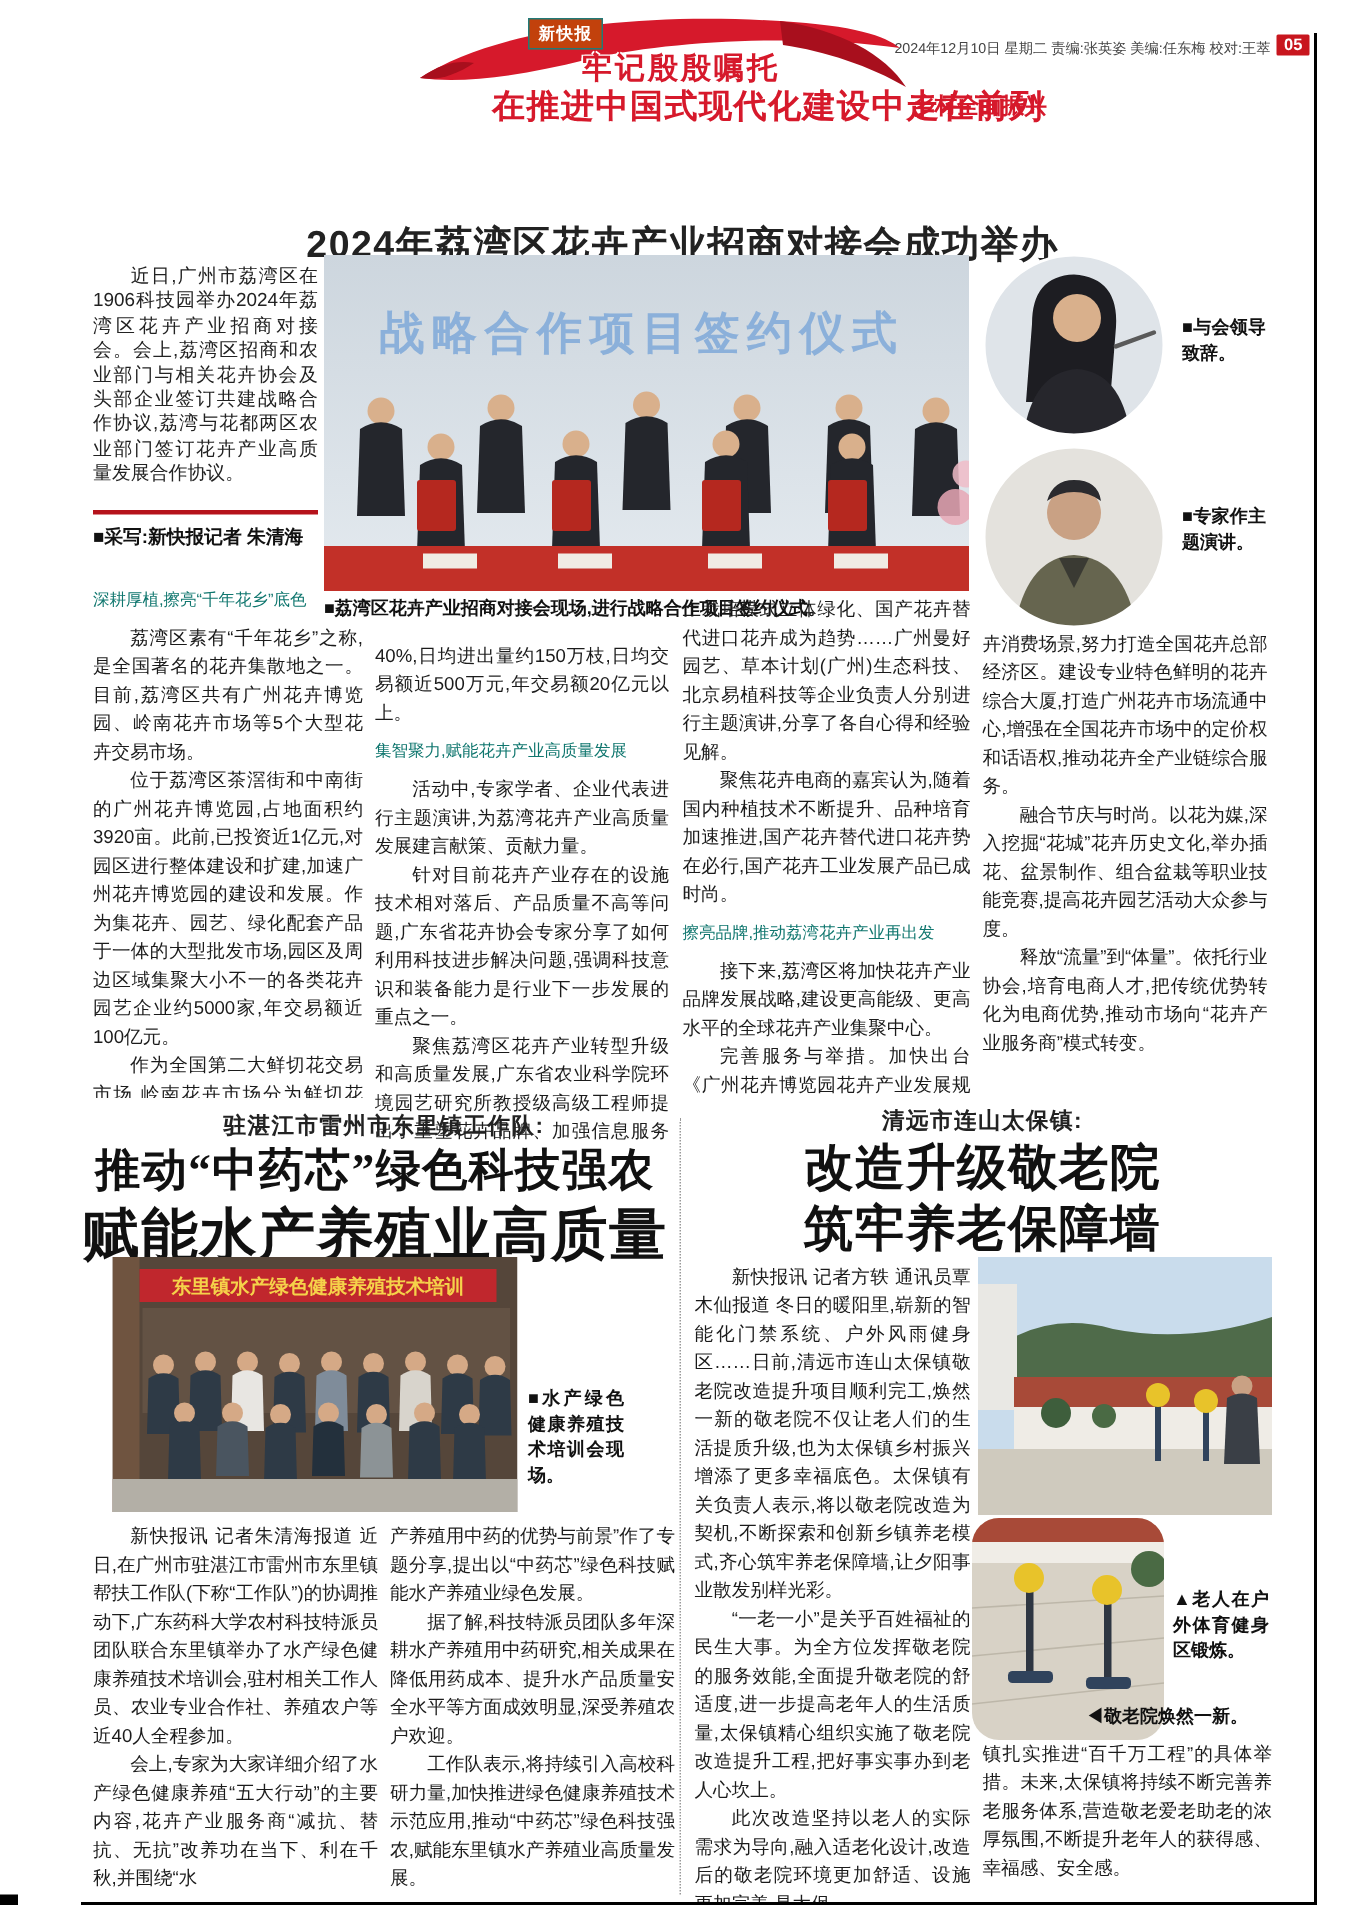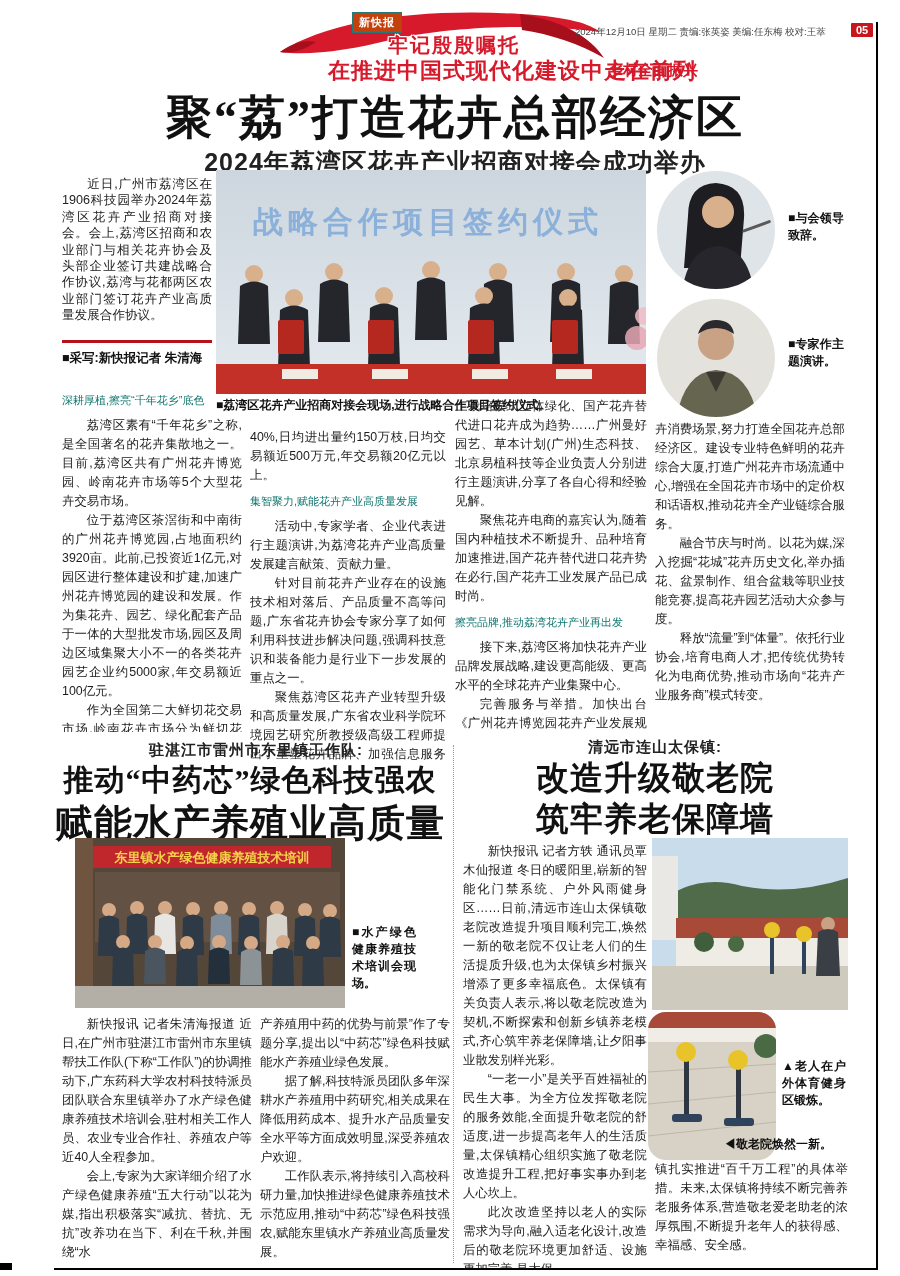--- a/index.html
+++ b/index.html
@@ -46,24 +46,23 @@
 
   <svg class="abs" style="left:270px;top:6px;" width="370" height="60" viewBox="0 0 370 60">
     <path d="M10,46 C60,14 150,2 250,8 C300,11 320,18 330,26 C260,16 170,22 120,34 C80,44 40,50 10,46 Z" fill="#d6192b"></path>
     <path d="M250,8 C290,14 320,30 334,52 C310,38 280,28 252,24 Z" fill="#a80f1d"></path>
     <path d="M10,46 C24,36 36,34 46,36 C34,44 22,48 10,46 Z" fill="#a80f1d"></path>
   </svg>
   <span class="abs brand-badge" style="left:352px;top:12px;">新快报</span>
   <div class="abs slogan-small" style="left:388px;top:32px;">牢记殷殷嘱托</div>
   <div class="abs slogan-main" style="left:328px;top:56px;">在推进中国式现代化建设中走在前列</div>
   <div class="abs slogan-side" style="left:608px;top:61px;">乡村全面振兴</div>
-  <div class="abs dateline" style="left:575px;top:26px;width:272px;">2024年12月10日 星期二  责编:张英姿  美编:任东梅  校对:王萃</div>
+  <div class="abs dateline" style="left:575px;top:26px;width:272px;text-align:right;">2024年12月10日 星期二  责编:张英姿  美编:任东梅  校对:王萃</div>
   <span class="abs page-num" style="left:851px;top:23px;">05</span>
 
-  <div class="abs h-main" style="left:60px;top:94px;width:790px;">聚“荔”打造花卉总部经济区</div>
   <div class="abs h-sub" style="left:60px;top:146px;width:790px;">2024年荔湾区花卉产业招商对接会成功举办</div>
 
   <div class="abs lede" style="left:62px;top:176px;width:150px;height:158px;">
     <p style="margin:0;text-indent:2em;">近日,广州市荔湾区在1906科技园举办2024年荔湾区花卉产业招商对接会。会上,荔湾区招商和农业部门与相关花卉协会及头部企业签订共建战略合作协议,荔湾与花都两区农业部门签订花卉产业高质量发展合作协议。</p>
   </div>
   <div class="abs byline-rule" style="left:62px;top:340px;width:150px;"></div>
   <div class="abs byline" style="left:62px;top:350px;width:160px;">■采写:新快报记者 朱清海</div>
 
   <svg class="abs photo" style="left:216px;top:170px;" width="430" height="224" viewBox="0 0 430 224">
     <defs>
@@ -221,21 +220,21 @@
         </g>
       <use href="#pf" x="208" y="104"></use>
         <use href="#pf" x="238" y="105"></use>
     </g>
     <rect y="148" width="270" height="22" fill="#b3afa6"></rect>
   </svg>
   <div class="abs caption" style="left:352px;top:924px;width:64px;">■水产绿色健康养殖技术培训会现场。</div>
 
   <div class="abs colblock" style="left:62px;top:1015px;width:190px;height:252px;">
       <p>新快报讯 记者朱清海报道 近日,在广州市驻湛江市雷州市东里镇帮扶工作队(下称“工作队”)的协调推动下,广东药科大学农村科技特派员团队联合东里镇举办了水产绿色健康养殖技术培训会,驻村相关工作人员、农业专业合作社、养殖农户等近40人全程参加。</p>
-      <p>会上,专家为大家详细介绍了水产绿色健康养殖“五大行动”以花为媒,指出积极落实“减抗、替抗、无抗”改养功在当下、利在千秋,并围绕“水</p>
+      <p>会上,专家为大家详细介绍了水产绿色健康养殖“五大行动”的主要内容,花卉产业服务商“减抗、替抗、无抗”改养功在当下、利在千秋,并围绕“水</p>
     </div>
   <div class="abs colblock" style="left:260px;top:1015px;width:190px;height:252px;">
       <p class="ni">产养殖用中药的优势与前景”作了专题分享,提出以“中药芯”绿色科技赋能水产养殖业绿色发展。</p>
       <p>据了解,科技特派员团队多年深耕水产养殖用中药研究,相关成果在降低用药成本、提升水产品质量安全水平等方面成效明显,深受养殖农户欢迎。</p>
       <p>工作队表示,将持续引入高校科研力量,加快推进绿色健康养殖技术示范应用,推动“中药芯”绿色科技强农,赋能东里镇水产养殖业高质量发展。</p>
     </div>
 
   <div class="abs kicker" style="left:462px;top:738px;width:386px;">清远市连山太保镇:</div>
   <div class="abs h-bottom" style="left:462px;top:756px;width:386px;font-size:33px;">改造升级敬老院</div>
   <div class="abs h-bottom" style="left:462px;top:797px;width:386px;font-size:33px;">筑牢养老保障墙</div>

